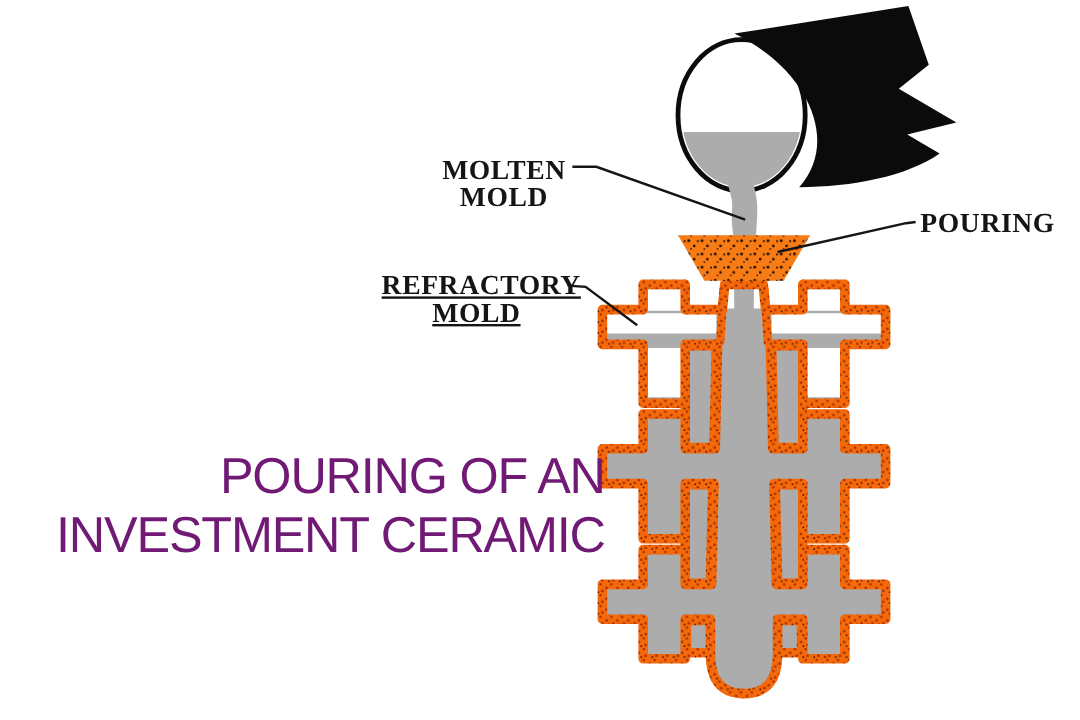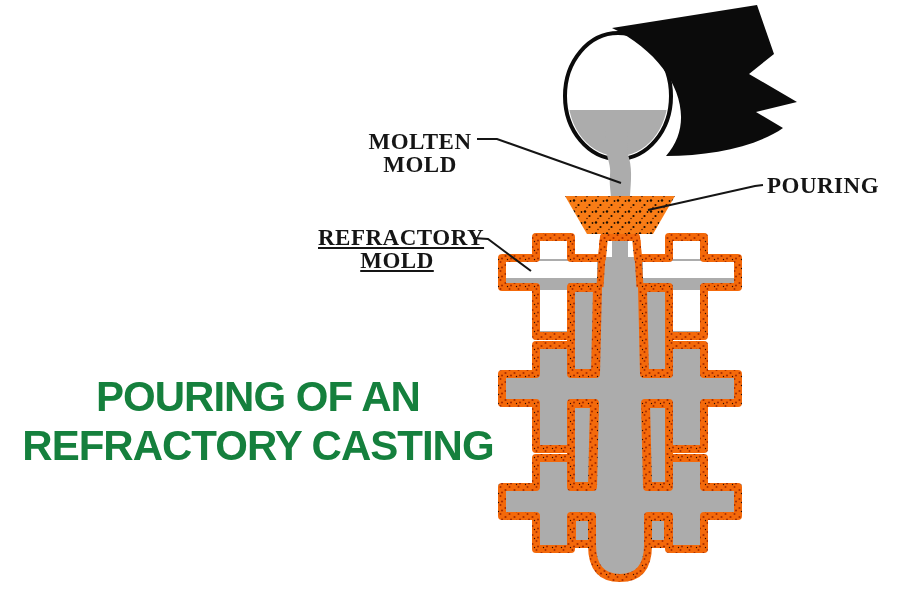--- a/index.html
+++ b/index.html
@@ -8,22 +8,22 @@
     overflow:hidden;font-family:"Liberation Serif", serif;
   }
   .stage svg{position:absolute;left:0;top:0;}
   .callout{
     position:absolute;text-align:center;color:#151515;
     font-family:"Liberation Serif", serif;font-weight:bold;
     font-size:23px;line-height:1.0;letter-spacing:0.5px;
   }
   .callout span{display:block;}
   .main-title{
-    position:absolute;left:12px;top:372px;width:492px;text-align:center;
-    color:#15803d;font-family:"Liberation Sans", sans-serif;font-weight:bold;
+    position:absolute;left:12px;top:372px;width:492px;text-align:right;
+    color:#701a75;font-family:"Liberation Sans", sans-serif;font-weight:normal;
     font-size:42px;line-height:1.17;letter-spacing:-1px;
   }
   .main-title span{display:block;}
 </style>
 </head>
 <body>
 
 <div class="stage">
 
   <svg width="900" height="600" viewBox="0 0 900 600">
@@ -112,16 +112,16 @@
     <span>POURING</span>
   </div>
 
   <div class="callout" style="left:318px;top:226px;width:158px;text-decoration:underline;">
     <span>REFRACTORY</span>
     <span>MOLD</span>
   </div>
 
   <div class="main-title">
     <span>POURING OF AN</span>
-    <span>REFRACTORY CASTING</span>
+    <span>INVESTMENT CERAMIC</span>
   </div>
 
 </div>
 
 </body></html>

